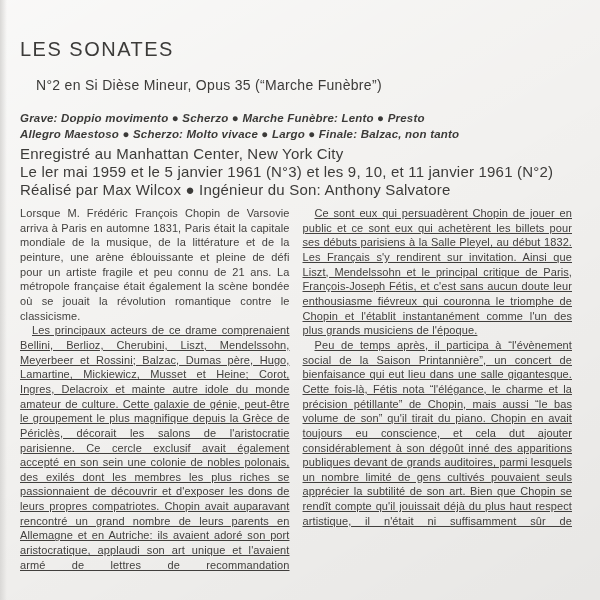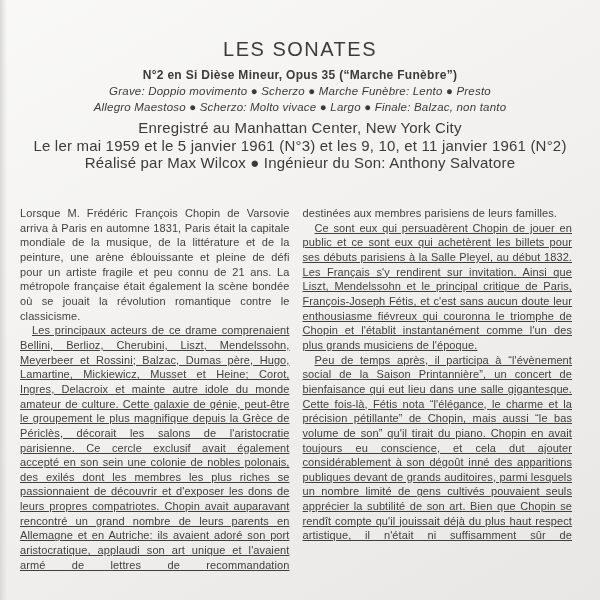--- a/index.html
+++ b/index.html
@@ -14,42 +14,43 @@
     overflow: hidden;
     box-sizing: border-box;
     color: #403f3d;
     background-color: #f2f1ef;
     background-image:
       linear-gradient(90deg, #d9d8d6 0px, rgba(217,216,214,0) 7px),
       linear-gradient(150deg, rgba(255,255,255,0.55) 0%, rgba(255,255,255,0) 45%, rgba(0,0,0,0.045) 100%);
   }
   .header {
     padding-top: 38px;
-    text-align: center;
     color: #3c3b39;
+    padding-left: 20px;
   }
   .main-title {
     font-size: 20px;
     letter-spacing: 1.5px;
     font-weight: 400;
     margin: 0 0 7px 0;
   }
   .sonata-heading {
-    font-size: 12px;
-    font-weight: 700;
+    font-size: 14px;
+    font-weight: 400;
     letter-spacing: 0.3px;
-    margin: 0;
+    margin: 16px;
     line-height: 1.25;
   }
   .movements {
     font-size: 11.5px;
     font-style: italic;
     letter-spacing: 0.2px;
     margin: 1px 0 2px 0;
     line-height: 1.25;
+    font-weight: bold;
   }
   .recording-block {
     margin-top: 5px;
     font-size: 15px;
     line-height: 1.12;
     letter-spacing: 0.2px;
   }
   .recording-block div { margin: 1px 0; }
   .body-columns {
     position: absolute;
@@ -88,19 +89,18 @@
       <div>Réalisé par Max Wilcox ● Ingénieur du Son: Anthony Salvatore</div>
     </div>
   </div>
 
   <div class="body-columns">
     <div class="col">
         <p>Lorsque M. Frédéric François Chopin de Varsovie arriva à Paris en automne 1831, Paris était la capitale mondiale de la musique, de la littérature et de la peinture, une arène éblouissante et pleine de défi pour un artiste fragile et peu connu de 21 ans. La métropole française était également la scène bondée où se jouait la révolution romantique contre le classicisme.</p>
         <p class="indent">Les principaux acteurs de ce drame comprenaient Bellini, Berlioz, Cherubini, Liszt, Mendelssohn, Meyerbeer et Rossini; Balzac, Dumas père, Hugo, Lamartine, Mickiewicz, Musset et Heine; Corot, Ingres, Delacroix et mainte autre idole du monde amateur de culture. Cette galaxie de génie, peut-être le groupement le plus magnifique depuis la Grèce de Périclès, décorait les salons de l'aristocratie parisienne. Ce cercle exclusif avait également accepté en son sein une colonie de nobles polonais, des exilés dont les membres les plus riches se passionnaient de découvrir et d'exposer les dons de leurs propres compatriotes. Chopin avait auparavant rencontré un grand nombre de leurs parents en Allemagne et en Autriche: ils avaient adoré son port aristocratique, applaudi son art unique et l'avaient armé de lettres de recommandation</p>
       </div>
     <div class="col">
-        <p>destinées aux membres parisiens de leurs familles.</p>
         <p class="indent">Ce sont eux qui persuadèrent Chopin de jouer en public et ce sont eux qui achetèrent les billets pour ses débuts parisiens à la Salle Pleyel, au début 1832. Les Français s'y rendirent sur invitation. Ainsi que Liszt, Mendelssohn et le principal critique de Paris, François-Joseph Fétis, et c'est sans aucun doute leur enthousiasme fiévreux qui couronna le triomphe de Chopin et l'établit instantanément comme l'un des plus grands musiciens de l'époque.</p>
         <p class="indent">Peu de temps après, il participa à “l'évènement social de la Saison Printannière”, un concert de bienfaisance qui eut lieu dans une salle gigantesque. Cette fois-là, Fétis nota “l'élégance, le charme et la précision pétillante” de Chopin, mais aussi “le bas volume de son” qu'il tirait du piano. Chopin en avait toujours eu conscience, et cela dut ajouter considérablement à son dégoût inné des apparitions publiques devant de grands auditoires, parmi lesquels un nombre limité de gens cultivés pouvaient seuls apprécier la subtilité de son art. Bien que Chopin se rendît compte qu'il jouissait déjà du plus haut respect artistique, il n'était ni suffisamment sûr de</p>
       </div>
   </div>
 
 </div>
 
 </body></html>

